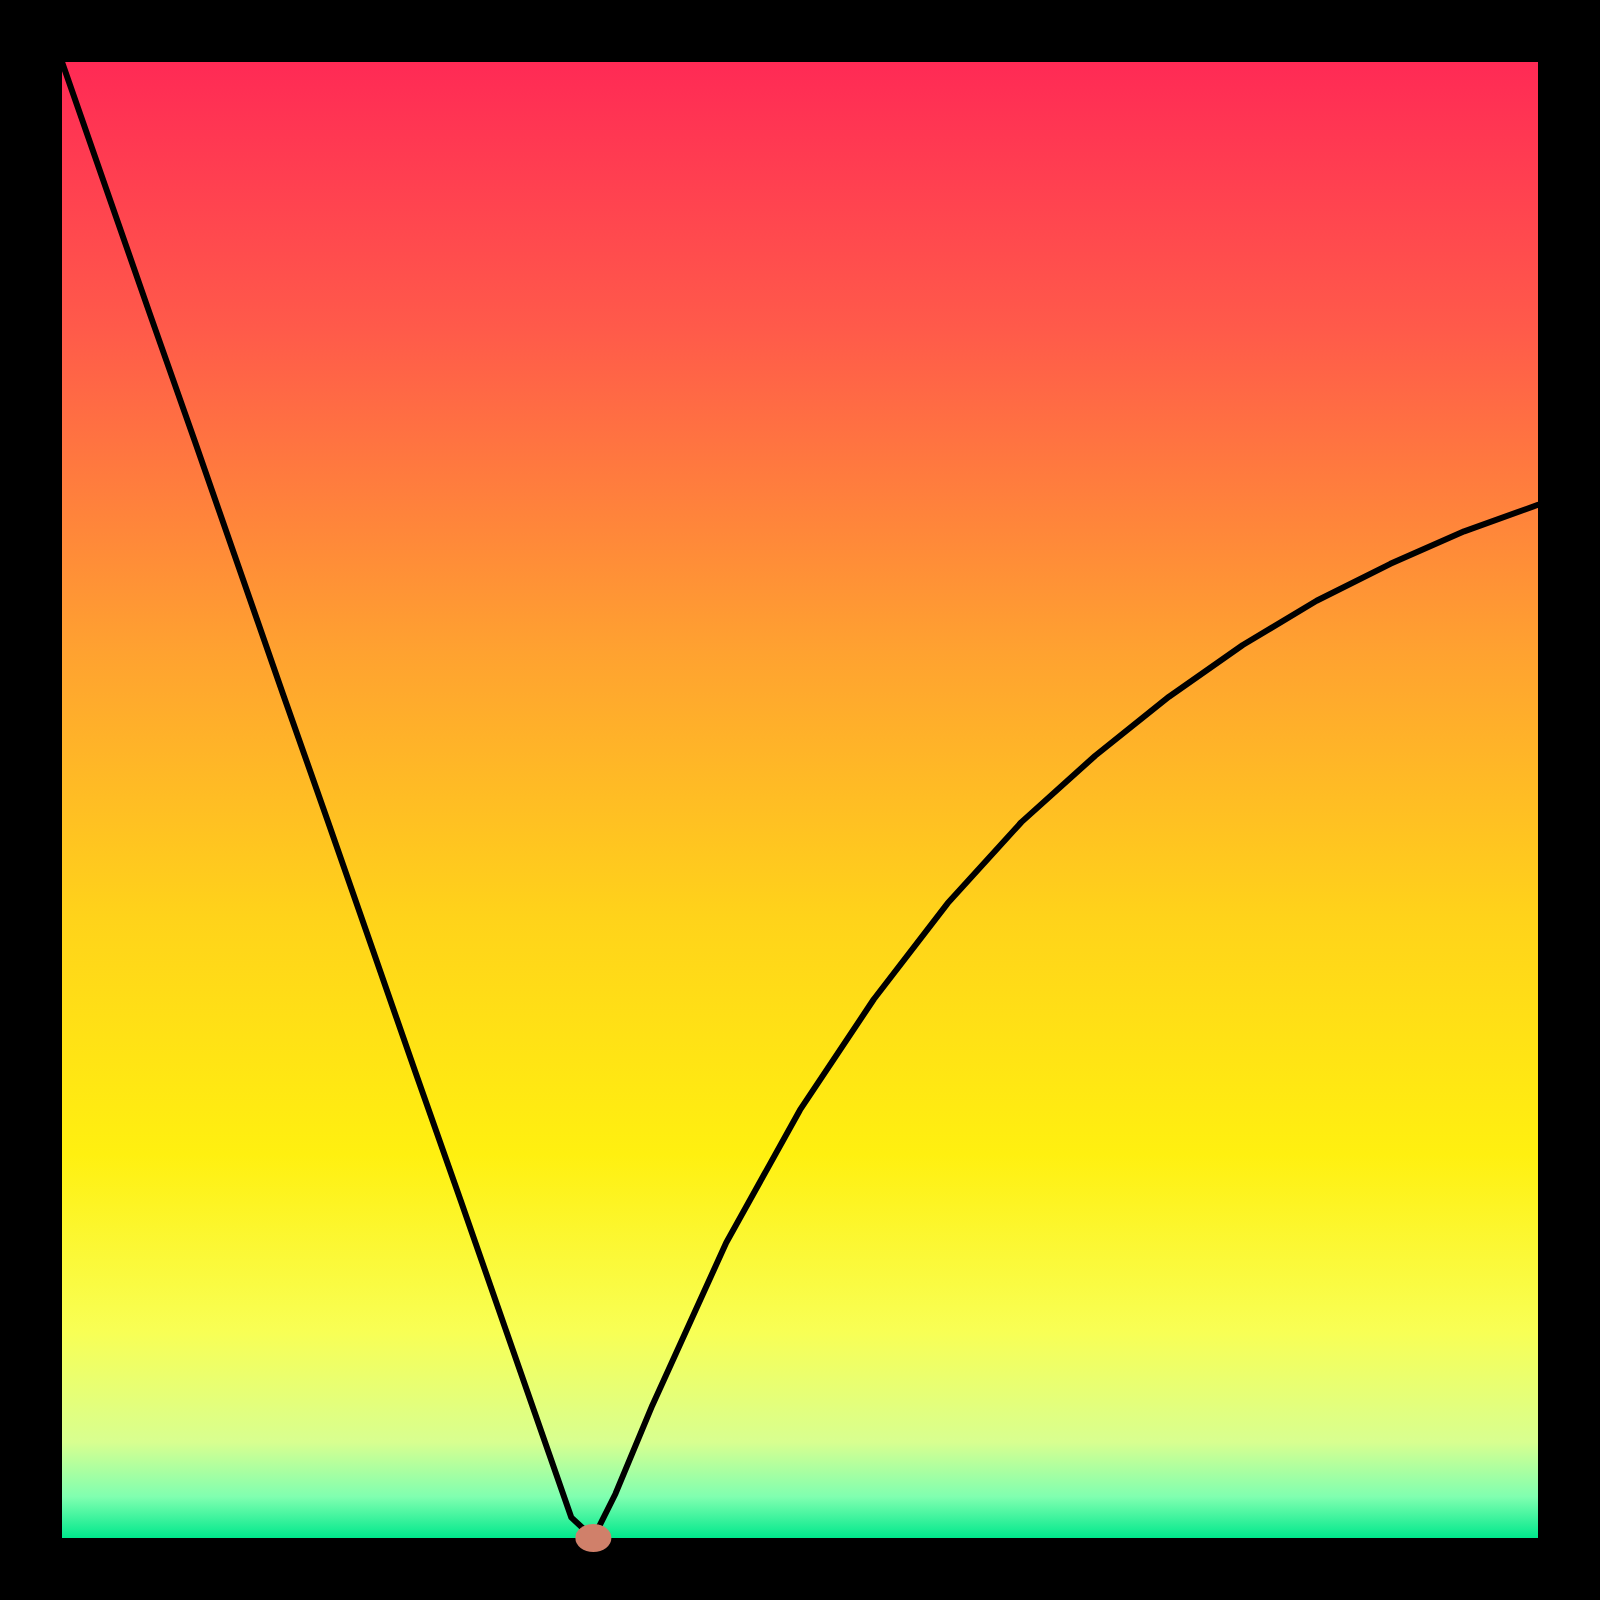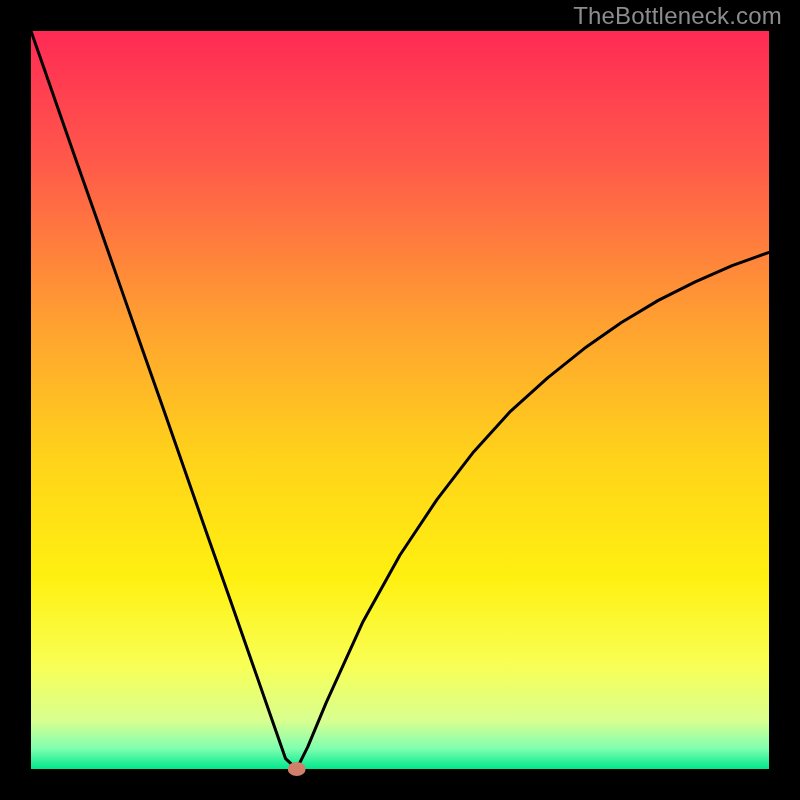--- a/index.html
+++ b/index.html
@@ -32,21 +32,20 @@
     left: 0;
     top: 0;
     width: 800px;
     height: 800px;
   }
 </style>
 </head>
 <body>
 <div class="wrap">
 
-<div class="watermark">TheBottleneck.com</div>
 
 <svg class="plot" viewBox="0 0 800 800">
   <defs>
     <linearGradient id="bg-grad" x1="0" y1="0" x2="0" y2="1">
           <stop offset="0%" stop-color="#ff2a55"></stop>
           <stop offset="18%" stop-color="#ff5a4a"></stop>
           <stop offset="40%" stop-color="#ffa230"></stop>
           <stop offset="57.99999999999999%" stop-color="#ffd31a"></stop>
           <stop offset="74%" stop-color="#fff010"></stop>
           <stop offset="86%" stop-color="#f8ff55"></stop>

